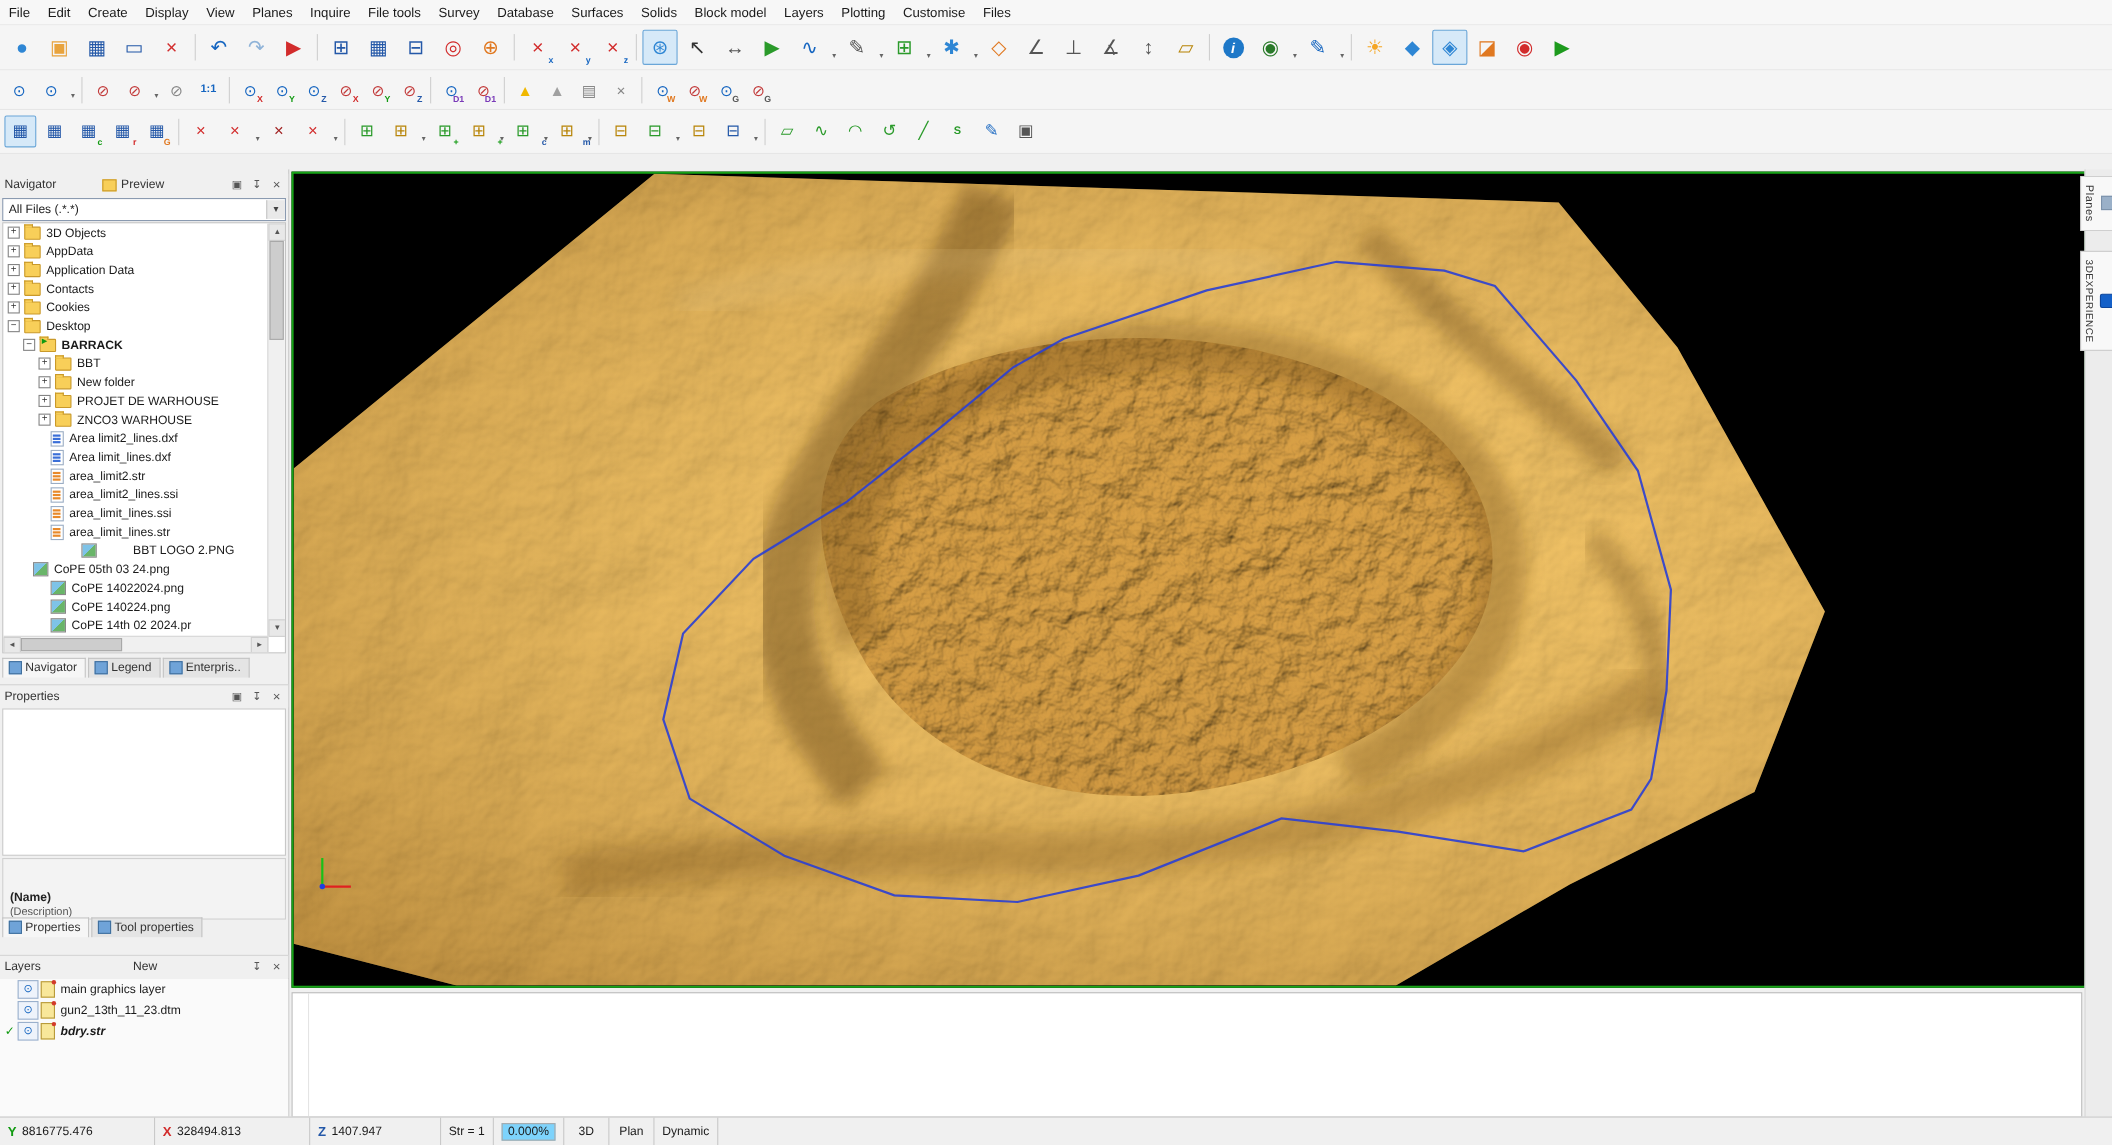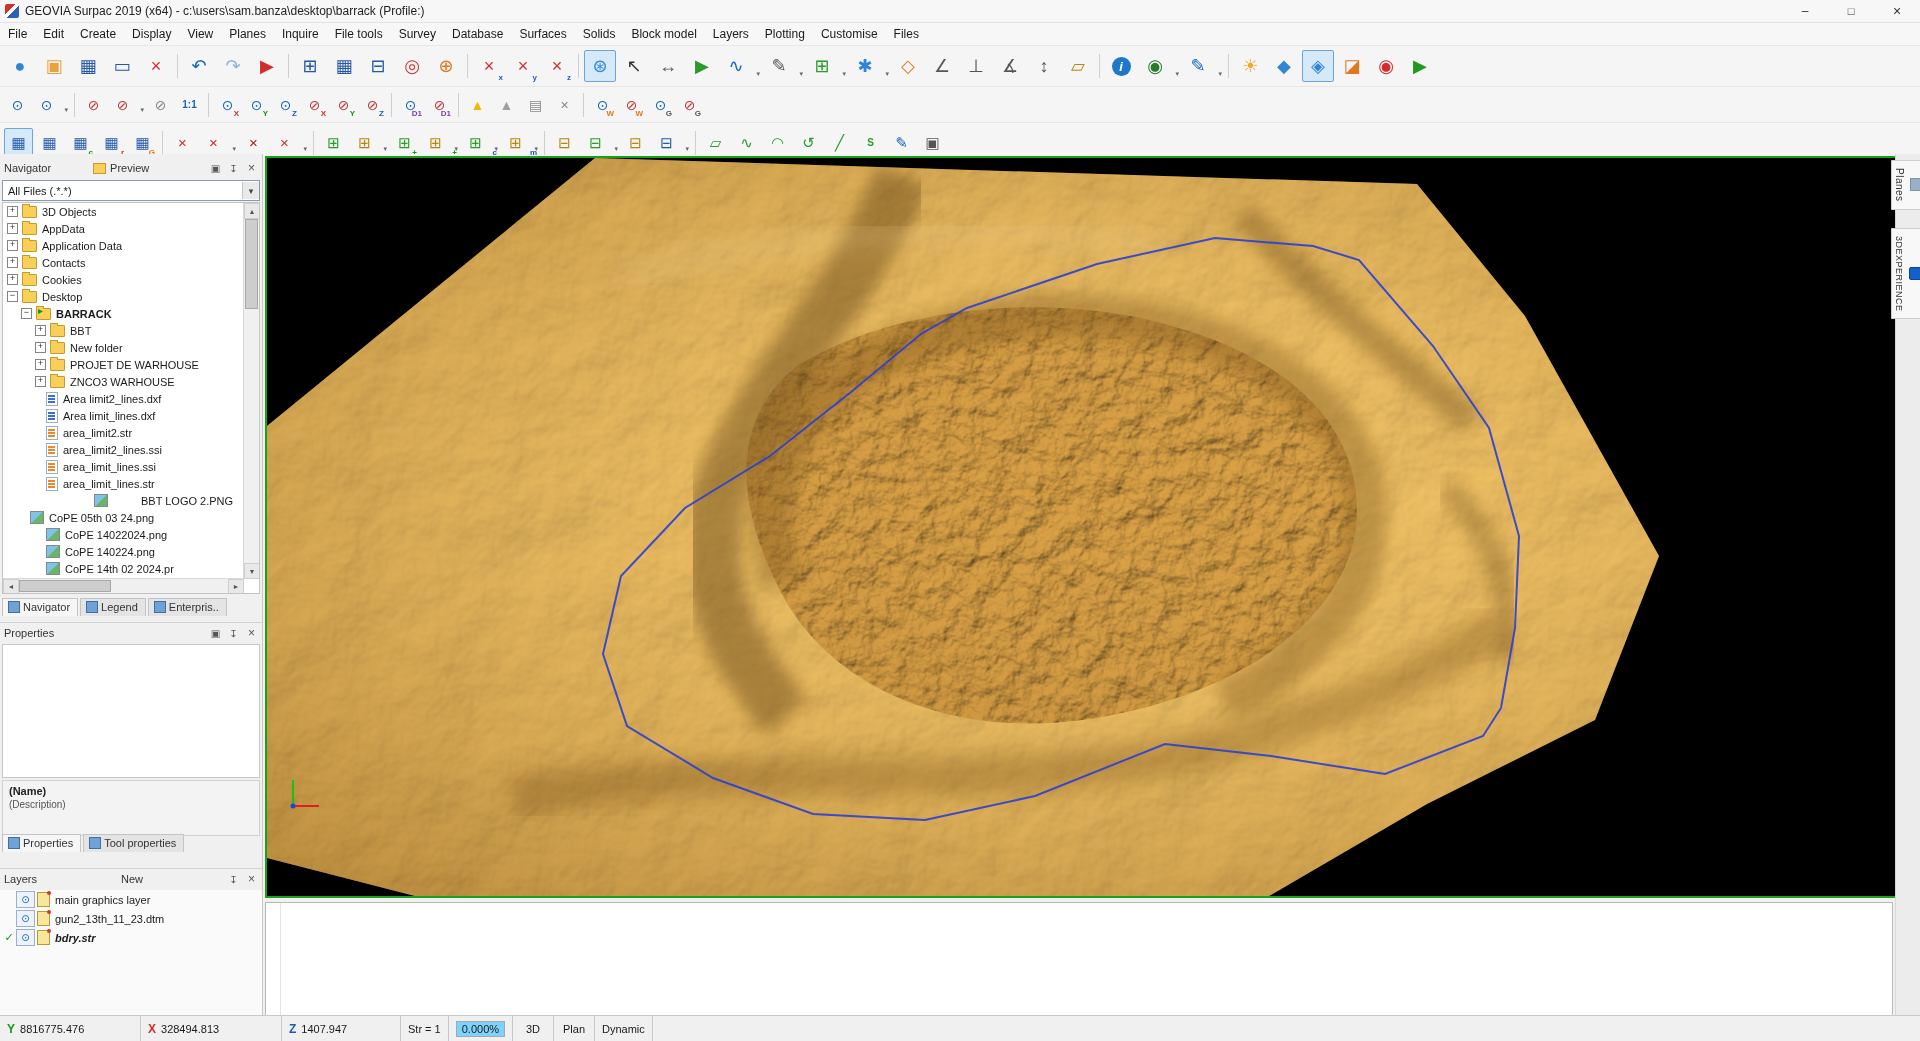--- a/index.html
+++ b/index.html
@@ -99,21 +99,21 @@
   #navtabs{top:440px;} #proptabs{top:676px;}
   .ptab{display:flex;align-items:center;gap:3px;font-size:11px;padding:2px 7px 3px 5px;background:#e4e4e4;
        border:1px solid #c4c4c4;border-bottom:none;color:#333;}
   .ptab.active{background:#f6f6f6;}
   .ptab-ico{width:10px;height:10px;background:#6fa3d8;border:1px solid #41709e;display:inline-block;}
 
   .props-h{top:468px;border-top:1px solid #d4d4d4;}
   .props-white{position:absolute;top:490px;left:2px;right:2px;height:132px;background:#fff;border:1px solid #c8c8c8;}
   .name-box{position:absolute;top:626px;left:2px;right:2px;height:46px;background:#f3f3f3;
        border:1px solid #d0d0d0;padding:4px 6px;}
-  .name-line{font-size:11px;font-weight:bold;color:#222;}
+  .name-line{font-size:11px;font-weight:bold;color:#222;margin-top:25px;}
   .desc-line{font-size:10px;color:#555;margin-top:2px;}
 
   .layers-h{top:714px;border-top:1px solid #d4d4d4;}
   #layerlist{position:absolute;top:736px;left:0;right:0;bottom:0;background:#fafafa;}
   .lrow{height:19px;display:flex;align-items:center;padding-left:2px;font-size:11px;}
   .l-chk{width:14px;text-align:center;color:#119a11;font-size:11px;flex:0 0 auto;}
   .l-eye{width:17px;height:15px;margin-right:2px;background:#eef3fb;border:1px solid #9ab0cc;color:#1565c0;
        display:flex;align-items:center;justify-content:center;font-size:10px;flex:0 0 auto;}
   .l-page{width:11px;height:13px;background:#f8e79a;border:1px solid #b89a3a;position:relative;margin-right:5px;flex:0 0 auto;}
   .l-page::after{content:"";position:absolute;top:-2px;right:-2px;width:4px;height:4px;background:#d23a2a;border-radius:50%;}
@@ -147,29 +147,20 @@
   .sb-y{color:#119a11;} .sb-x{color:#d22c2c;} .sb-z{color:#2458a8;}
   .sb-field{background:#7dd3fc;border:1px solid #a8a8a8;padding:1px 5px;margin:0;}
   .sb-mode{min-width:26px;justify-content:center;}
   .sb-fill{flex:1;}
 </style>
 </head>
 <body>
 
 <div class="app" data-name="app-window">
 
-  <div class="titlebar" data-name="titlebar">
-    <span class="app-ico" data-name="app-icon"></span>
-    <span class="title-text" data-name="window-title">GEOVIA Surpac 2019 (x64) - c:\users\sam.banza\desktop\barrack (Profile:)</span>
-    <div class="win-btns" data-name="window-controls">
-      <span class="win-btn wb-min" data-name="minimize-button"></span>
-      <span class="win-btn wb-max" data-name="maximize-button"></span>
-      <span class="win-btn wb-close" data-name="close-button"></span>
-    </div>
-  </div>
 
   <div class="menubar" data-name="menubar">
       <span class="menu-item" data-name="menu-file">File</span>
       <span class="menu-item" data-name="menu-edit">Edit</span>
       <span class="menu-item" data-name="menu-create">Create</span>
       <span class="menu-item" data-name="menu-display">Display</span>
       <span class="menu-item" data-name="menu-view">View</span>
       <span class="menu-item" data-name="menu-planes">Planes</span>
       <span class="menu-item" data-name="menu-inquire">Inquire</span>
       <span class="menu-item" data-name="menu-file-tools">File tools</span>
@@ -608,21 +599,21 @@
           <div class="trow" data-name="tree-item" style="padding-left: 32px;">
             <span class="expspace"></span>
             <span class="tico ico-str" data-name="str-icon"></span>
             <span class="tlabel" data-name="tree-item-label">area_limit_lines.ssi</span>
           </div>
           <div class="trow" data-name="tree-item" style="padding-left: 32px;">
             <span class="expspace"></span>
             <span class="tico ico-str" data-name="str-icon"></span>
             <span class="tlabel" data-name="tree-item-label">area_limit_lines.str</span>
           </div>
-          <div class="trow" data-name="tree-item" style="padding-left: 52px; gap: 28px;">
+          <div class="trow" data-name="tree-item" style="padding-left: 32px; gap: 28px;">
             <span class="expspace"></span>
             <span class="tico ico-png" data-name="png-icon"></span>
             <span class="tlabel" data-name="tree-item-label">BBT LOGO 2.PNG</span>
           </div>
           <div class="trow" data-name="tree-item" style="padding-left: 16px;">
             <span class="expspace"></span>
             <span class="tico ico-png" data-name="png-icon"></span>
             <span class="tlabel" data-name="tree-item-label">CoPE 05th 03 24.png</span>
           </div>
           <div class="trow" data-name="tree-item" style="padding-left: 32px;">

